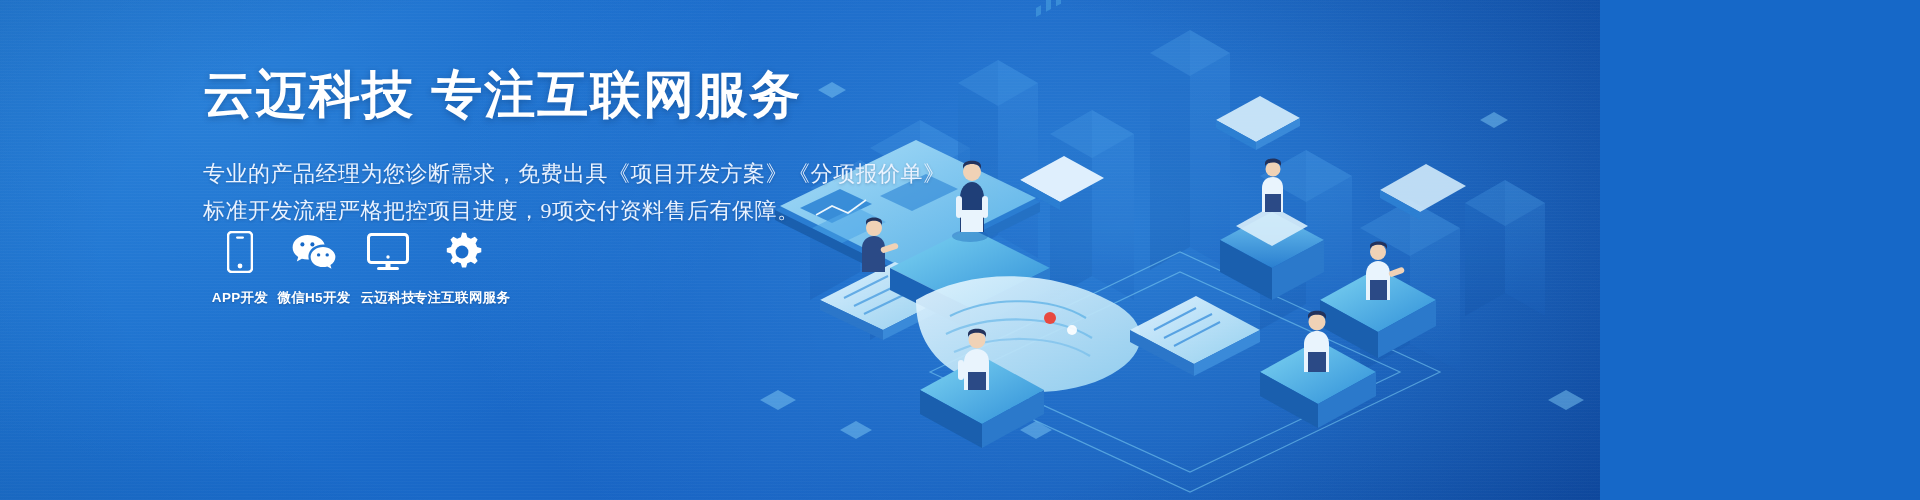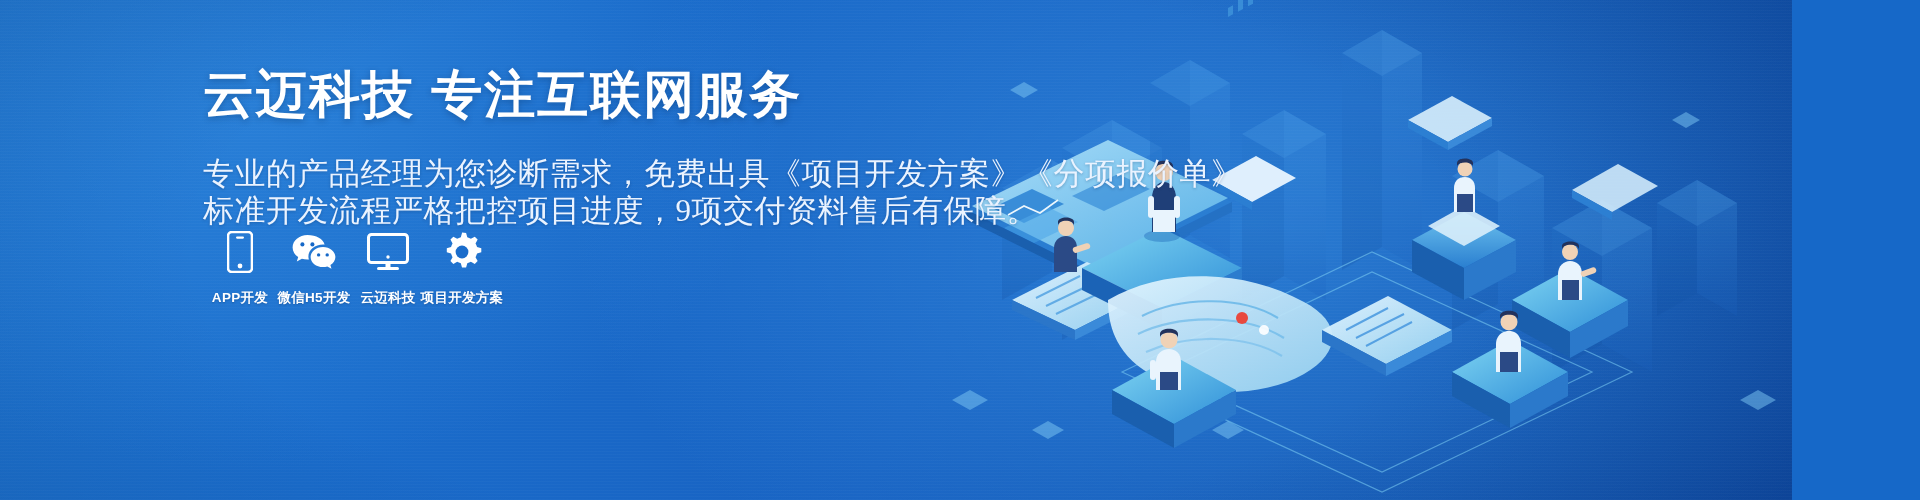--- a/index.html
+++ b/index.html
@@ -4,21 +4,21 @@
 <style>
   * { margin:0; padding:0; box-sizing:border-box; }
   html, body { width:1920px; height:500px; overflow:hidden; }
   body {
     font-family: "Liberation Sans", "DejaVu Sans", sans-serif;
     background:#1668c8;
   }
 
   #banner {
     position:relative;
-    width:1792px; height:500px;
+    width:1600px; height:500px;
     overflow:hidden;
     background:
       radial-gradient(ellipse 1100px 700px at 70% 45%, rgba(58,150,231,.55) 0%, rgba(30,110,205,0) 62%),
       radial-gradient(ellipse 900px 600px at 14% 22%, rgba(60,150,230,.38) 0%, rgba(30,110,205,0) 60%),
       linear-gradient(120deg, #1f76d2 0%, #1a6ccb 28%, #1862c2 55%, #1356b4 78%, #0f4ba6 100%);
   }
 
   
   #texture {
     position:absolute; inset:0;
@@ -42,21 +42,21 @@
     color:#ffffff;
     font-size:51px;
     font-weight:bold;
     letter-spacing:2px;
     line-height:1.15;
     white-space:nowrap;
     text-shadow:0 2px 6px rgba(3,35,80,.30);
   }
   .subline {
     color:#eaf3ff;
-    font-size:31px;
+    font-size:22px;
     line-height:35px;
     letter-spacing:.5px;
     white-space:nowrap;
     text-shadow:0 1px 3px rgba(3,35,80,.28);
   }
   #sub1 { margin-top:31px; }
   #sub2 { margin-top:2px;font-family:Liberation Serif, serif; }
 
   
   #services {
@@ -390,18 +390,18 @@
                    l-2.1 3.85 a15.5 15.5 0 0 1 1.5 3.6 l4.25 1.2 l0 4.1 l-4.25 1.2
                    a15.5 15.5 0 0 1 -1.5 3.6 l2.1 3.85 l-2.9 2.9 l-3.85 -2.1
                    a15.5 15.5 0 0 1 -3.6 1.5 l-1.2 4.25 l-4.1 0 l-1.2 -4.25
                    a15.5 15.5 0 0 1 -3.6 -1.5 l-3.85 2.1 l-2.9 -2.9 l2.1 -3.85
                    a15.5 15.5 0 0 1 -1.5 -3.6 l-4.25 -1.2 l0 -4.1 l4.25 -1.2
                    a15.5 15.5 0 0 1 1.5 -3.6 l-2.1 -3.85 l2.9 -2.9 l3.85 2.1
                    a15.5 15.5 0 0 1 3.6 -1.5 l1.2 -4.25 z" fill="#ffffff"></path>
           <circle cx="21" cy="21" r="6.4" fill="#1a6ccb"></circle>
         </svg>
       </span>
-      <span class="svc-label">项目开发方案</span>
+      <span class="svc-label">专注互联网服务</span>
     </div>
 
   </div>
 
 </div>
 
 </body></html>

